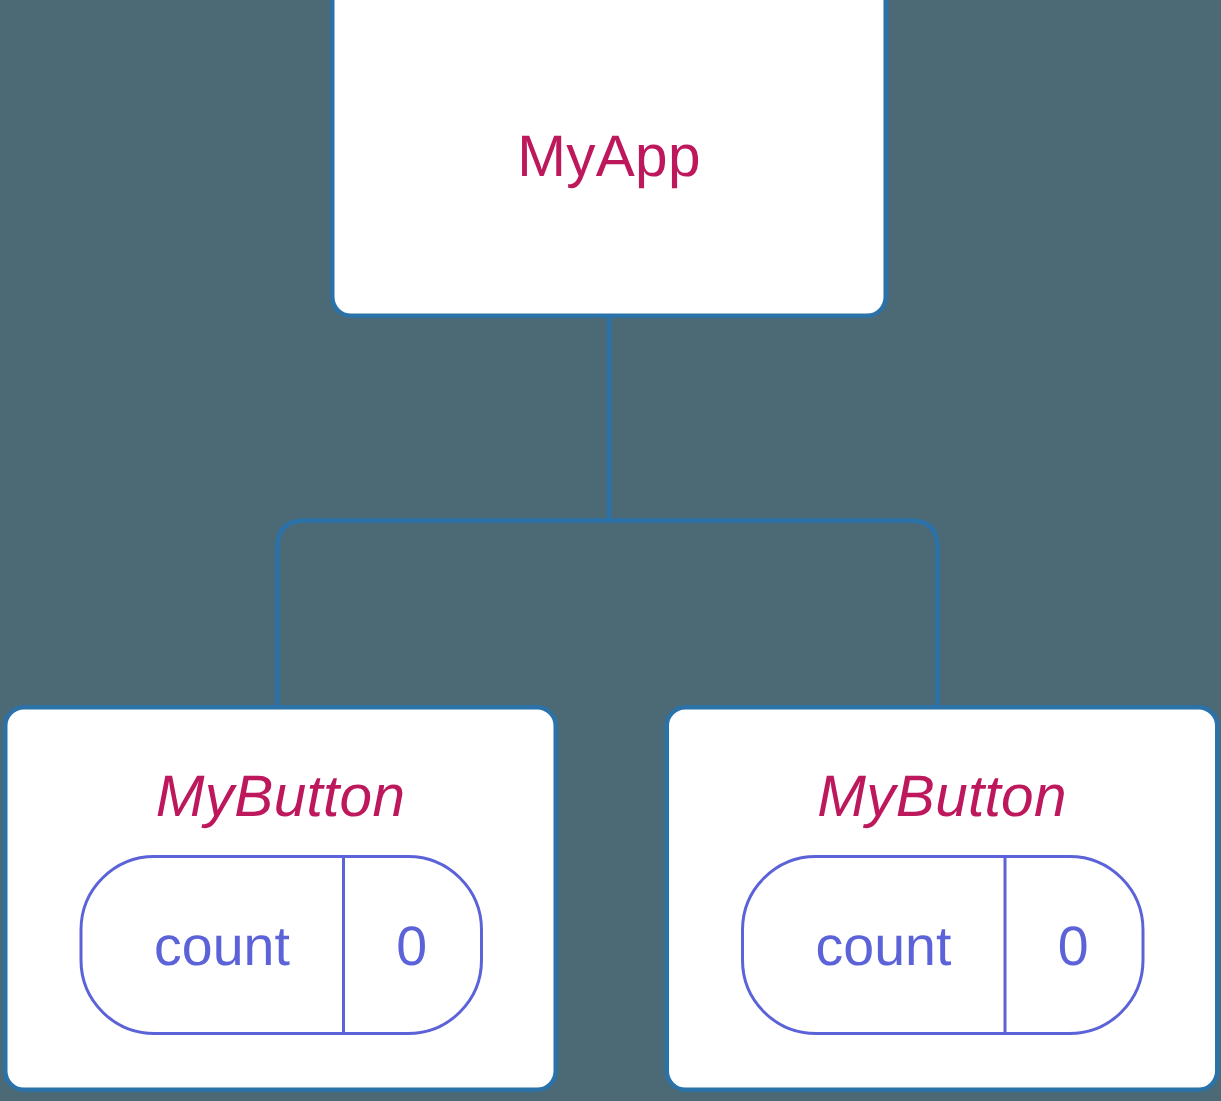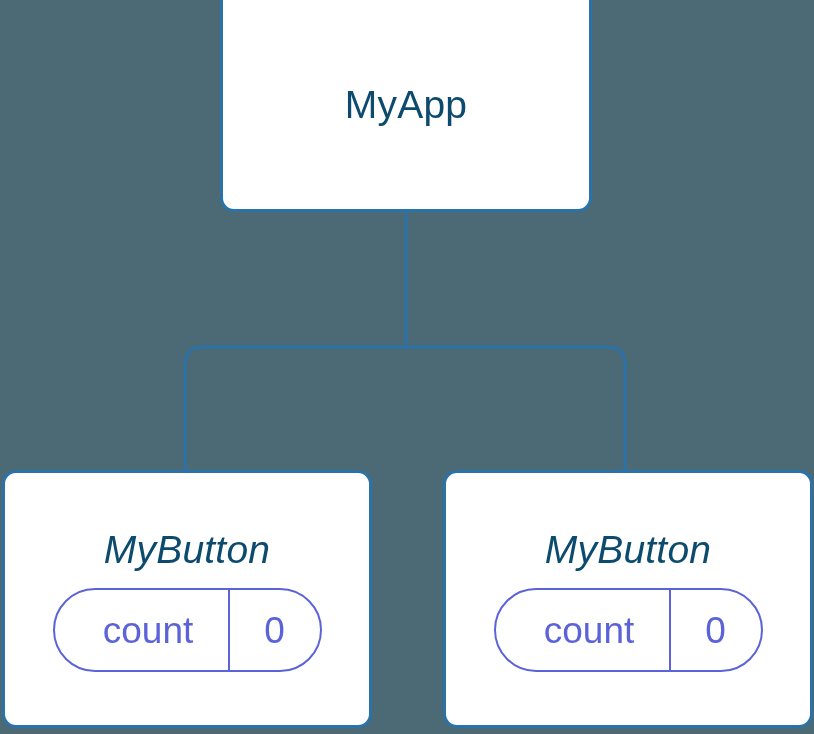--- a/index.html
+++ b/index.html
@@ -60,41 +60,41 @@
   }
 
   .node-child-right {
     left: 443px;
     top: 470px;
     width: 370px;
     height: 258px;
   }
 
   .node-title {
-    color: #0c4a6e;
+    color: #be185d;
     font-size: 39px;
     line-height: 1;
     letter-spacing: 0.2px;
     white-space: nowrap;
   }
 
   .node-root .node-title {
     margin-top: 22px;
   }
 
   .node-child-left .node-title,
   .node-child-right .node-title {
     margin-top: 4px;
     font-style: italic;
   }
 
   
   .state-pill {
     margin-top: 19px;
-    height: 84px;
+    height: 120px;
     box-sizing: border-box;
     border: 2px solid #5c63d8;
     border-radius: 50px;
     display: flex;
     align-items: stretch;
     overflow: hidden;
   }
 
   .pill-key,
   .pill-value {

